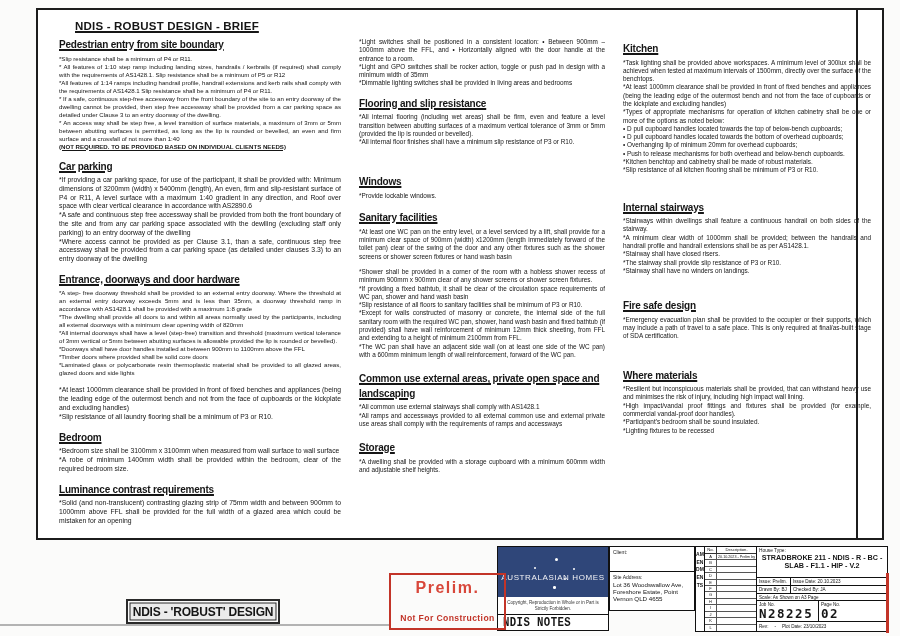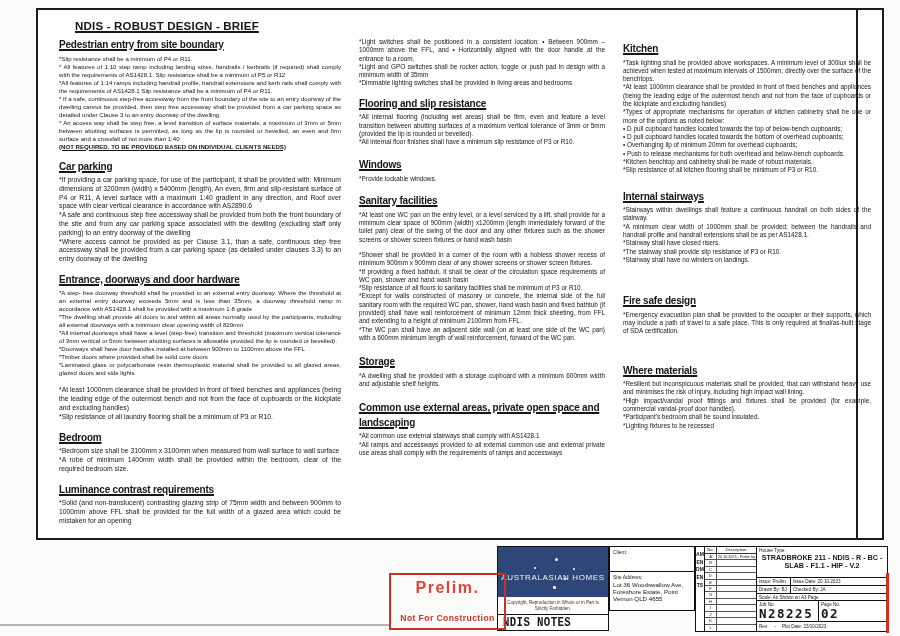--- a/index.html
+++ b/index.html
@@ -133,80 +133,83 @@
         <section class="sec d">
           <div class="para">*Light switches shall be positioned in a consistent location: • Between 900mm – 1000mm above the FFL, and • Horizontally aligned with the door handle at the entrance to a room.</div>
           <div class="para">*Light and GPO switches shall be rocker action, toggle or push pad in design with a minimum width of 35mm</div>
           <div class="para">*Dimmable lighting switches shall be provided in living areas and bedrooms</div>
         </section>
         <section class="sec d">
           <div class="sec-h">Flooring and slip resistance</div>
           <div class="para">*All internal flooring (including wet areas) shall be firm, even and feature a level transition between abutting surfaces of a maximum vertical tolerance of 3mm or 5mm (provided the lip is rounded or bevelled).</div>
           <div class="para">*All internal floor finishes shall have a minimum slip resistance of P3 or R10.</div>
         </section>
-        <section class="sec d" style="margin-top: 12px;">
+        <section class="sec d" style="margin-top: 29px;">
           <div class="sec-h">Windows</div>
           <div class="para">*Provide lockable windows.</div>
         </section>
         <section class="sec d" style="margin-top: 11px;">
           <div class="sec-h">Sanitary facilities</div>
           <div class="para">*At least one WC pan on the entry level, or a level serviced by a lift, shall provide for a minimum clear space of 900mm (width) x1200mm (length immediately forward of the toilet pan) clear of the swing of the door and any other fixtures such as the shower screens or shower screen fixtures or hand wash basin</div>
           <div class="para gap">*Shower shall be provided in a corner of the room with a hobless shower recess of minimum 900mm x 900mm clear of any shower screens or shower screen fixtures.</div>
           <div class="para">*If providing a fixed bathtub, it shall be clear of the circulation space requirements of WC pan, shower and hand wash basin</div>
           <div class="para">*Slip resistance of all floors to sanitary facilities shall be minimum of P3 or R10.</div>
           <div class="para">*Except for walls constructed of masonry or concrete, the internal side of the full sanitary room with the required WC pan, shower, hand wash basin and fixed bathtub (if provided) shall have wall reinforcement of minimum 12mm thick sheeting, from FFL and extending to a height of minimum 2100mm from FFL.</div>
           <div class="para">*The WC pan shall have an adjacent side wall (on at least one side of the WC pan) with a 600mm minimum length of wall reinforcement, forward of the WC pan.</div>
         </section>
         <section class="sec d" style="margin-top: 13px;">
-          <div class="sec-h">Storage</div>
-          <div class="para">*A dwelling shall be provided with a storage cupboard with a minimum 600mm width and adjustable shelf heights.</div>
-        </section>
-        <section class="sec d" style="margin-top: 13px;">
           <div class="sec-h">Common use external areas, private open space and landscaping</div>
           <div class="para">*All common use external stairways shall comply with AS1428.1</div>
           <div class="para">*All ramps and accessways provided to all external common use and external private use areas shall comply with the requirements of ramps and accessways</div>
+        </section>
+        <section class="sec d" style="margin-top: 13px;">
+          <div class="sec-h">Storage</div>
+          <div class="para">*A dwelling shall be provided with a storage cupboard with a minimum 600mm width and adjustable shelf heights.</div>
         </section>
       </div>
     <div class="col c2">
         <section class="sec d">
           <div class="sec-h">Kitchen</div>
           <div class="para">*Task lighting shall be provided above workspaces. A minimum level of 300lux shall be achieved when tested at maximum intervals of 1500mm, directly over the surface of the benchtops.</div>
           <div class="para">*At least 1000mm clearance shall be provided in front of fixed benches and appliances (being the leading edge of the outermost bench and not from the face of cupboards or the kickplate and excluding handles)</div>
           <div class="para">*Types of appropriate mechanisms for operation of kitchen cabinetry shall be one or more of the options as noted below:</div>
           <div class="para">• D pull cupboard handles located towards the top of below-bench cupboards;</div>
           <div class="para">• D pull cupboard handles located towards the bottom of overhead cupboards;</div>
           <div class="para">• Overhanging lip of minimum 20mm for overhead cupboards;</div>
           <div class="para">• Push to release mechanisms for both overhead and below-bench cupboards.</div>
           <div class="para">*Kitchen benchtop and cabinetry shall be made of robust materials.</div>
           <div class="para">*Slip resistance of all kitchen flooring shall be minimum of P3 or R10.</div>
         </section>
-        <section class="sec d" style="margin-top: 15px;">
+        <section class="sec d" style="margin-top: 26px;">
           <div class="sec-h">Internal stairways</div>
           <div class="para">*Stairways within dwellings shall feature a continuous handrail on both sides of the stairway.</div>
           <div class="para">*A minimum clear width of 1000mm shall be provided; between the handrails and handrail profile and handrail extensions shall be as per AS1428.1.</div>
           <div class="para">*Stairway shall have closed risers.</div>
           <div class="para">*The stairway shall provide slip resistance of P3 or R10.</div>
           <div class="para">*Stairway shall have no winders on landings.</div>
         </section>
-        <section class="sec d" style="margin-top: 30px;">
+        <section class="sec d" style="margin-top: 24px;">
           <div class="sec-h">Fire safe design</div>
           <div class="para">*Emergency evacuation plan shall be provided to the occupier or their supports, which may include a path of travel to a safe place. This is only required at final/as-built stage of SDA certification.</div>
         </section>
         <section class="sec d" style="margin-top: 28px;">
           <div class="sec-h">Where materials</div>
           <div class="para">*Resilient but inconspicuous materials shall be provided, that can withstand heavy use and minimises the risk of injury, including high impact wall lining.</div>
           <div class="para">*High impact/vandal proof fittings and fixtures shall be provided (for example, commercial vandal-proof door handles).</div>
           <div class="para">*Participant's bedroom shall be sound insulated.</div>
           <div class="para">*Lighting fixtures to be recessed</div>
         </section>
       </div>
   </div>
 
   <div class="page-bottom-rule"></div>
 
+  <div class="design-box">
+    <span>NDIS - 'ROBUST' DESIGN</span>
+  </div>
 
   <div class="stamp" style="border-color: rgb(194, 52, 40);">
     <span class="l1">Prelim.</span>
     <span class="l2">Not For Construction</span>
   </div>
 
   <div class="logo-box">
     <div class="logo-navy" style="background: rgb(47, 70, 121);">
       <span class="star s1"></span>
       <span class="star s2"></span>

